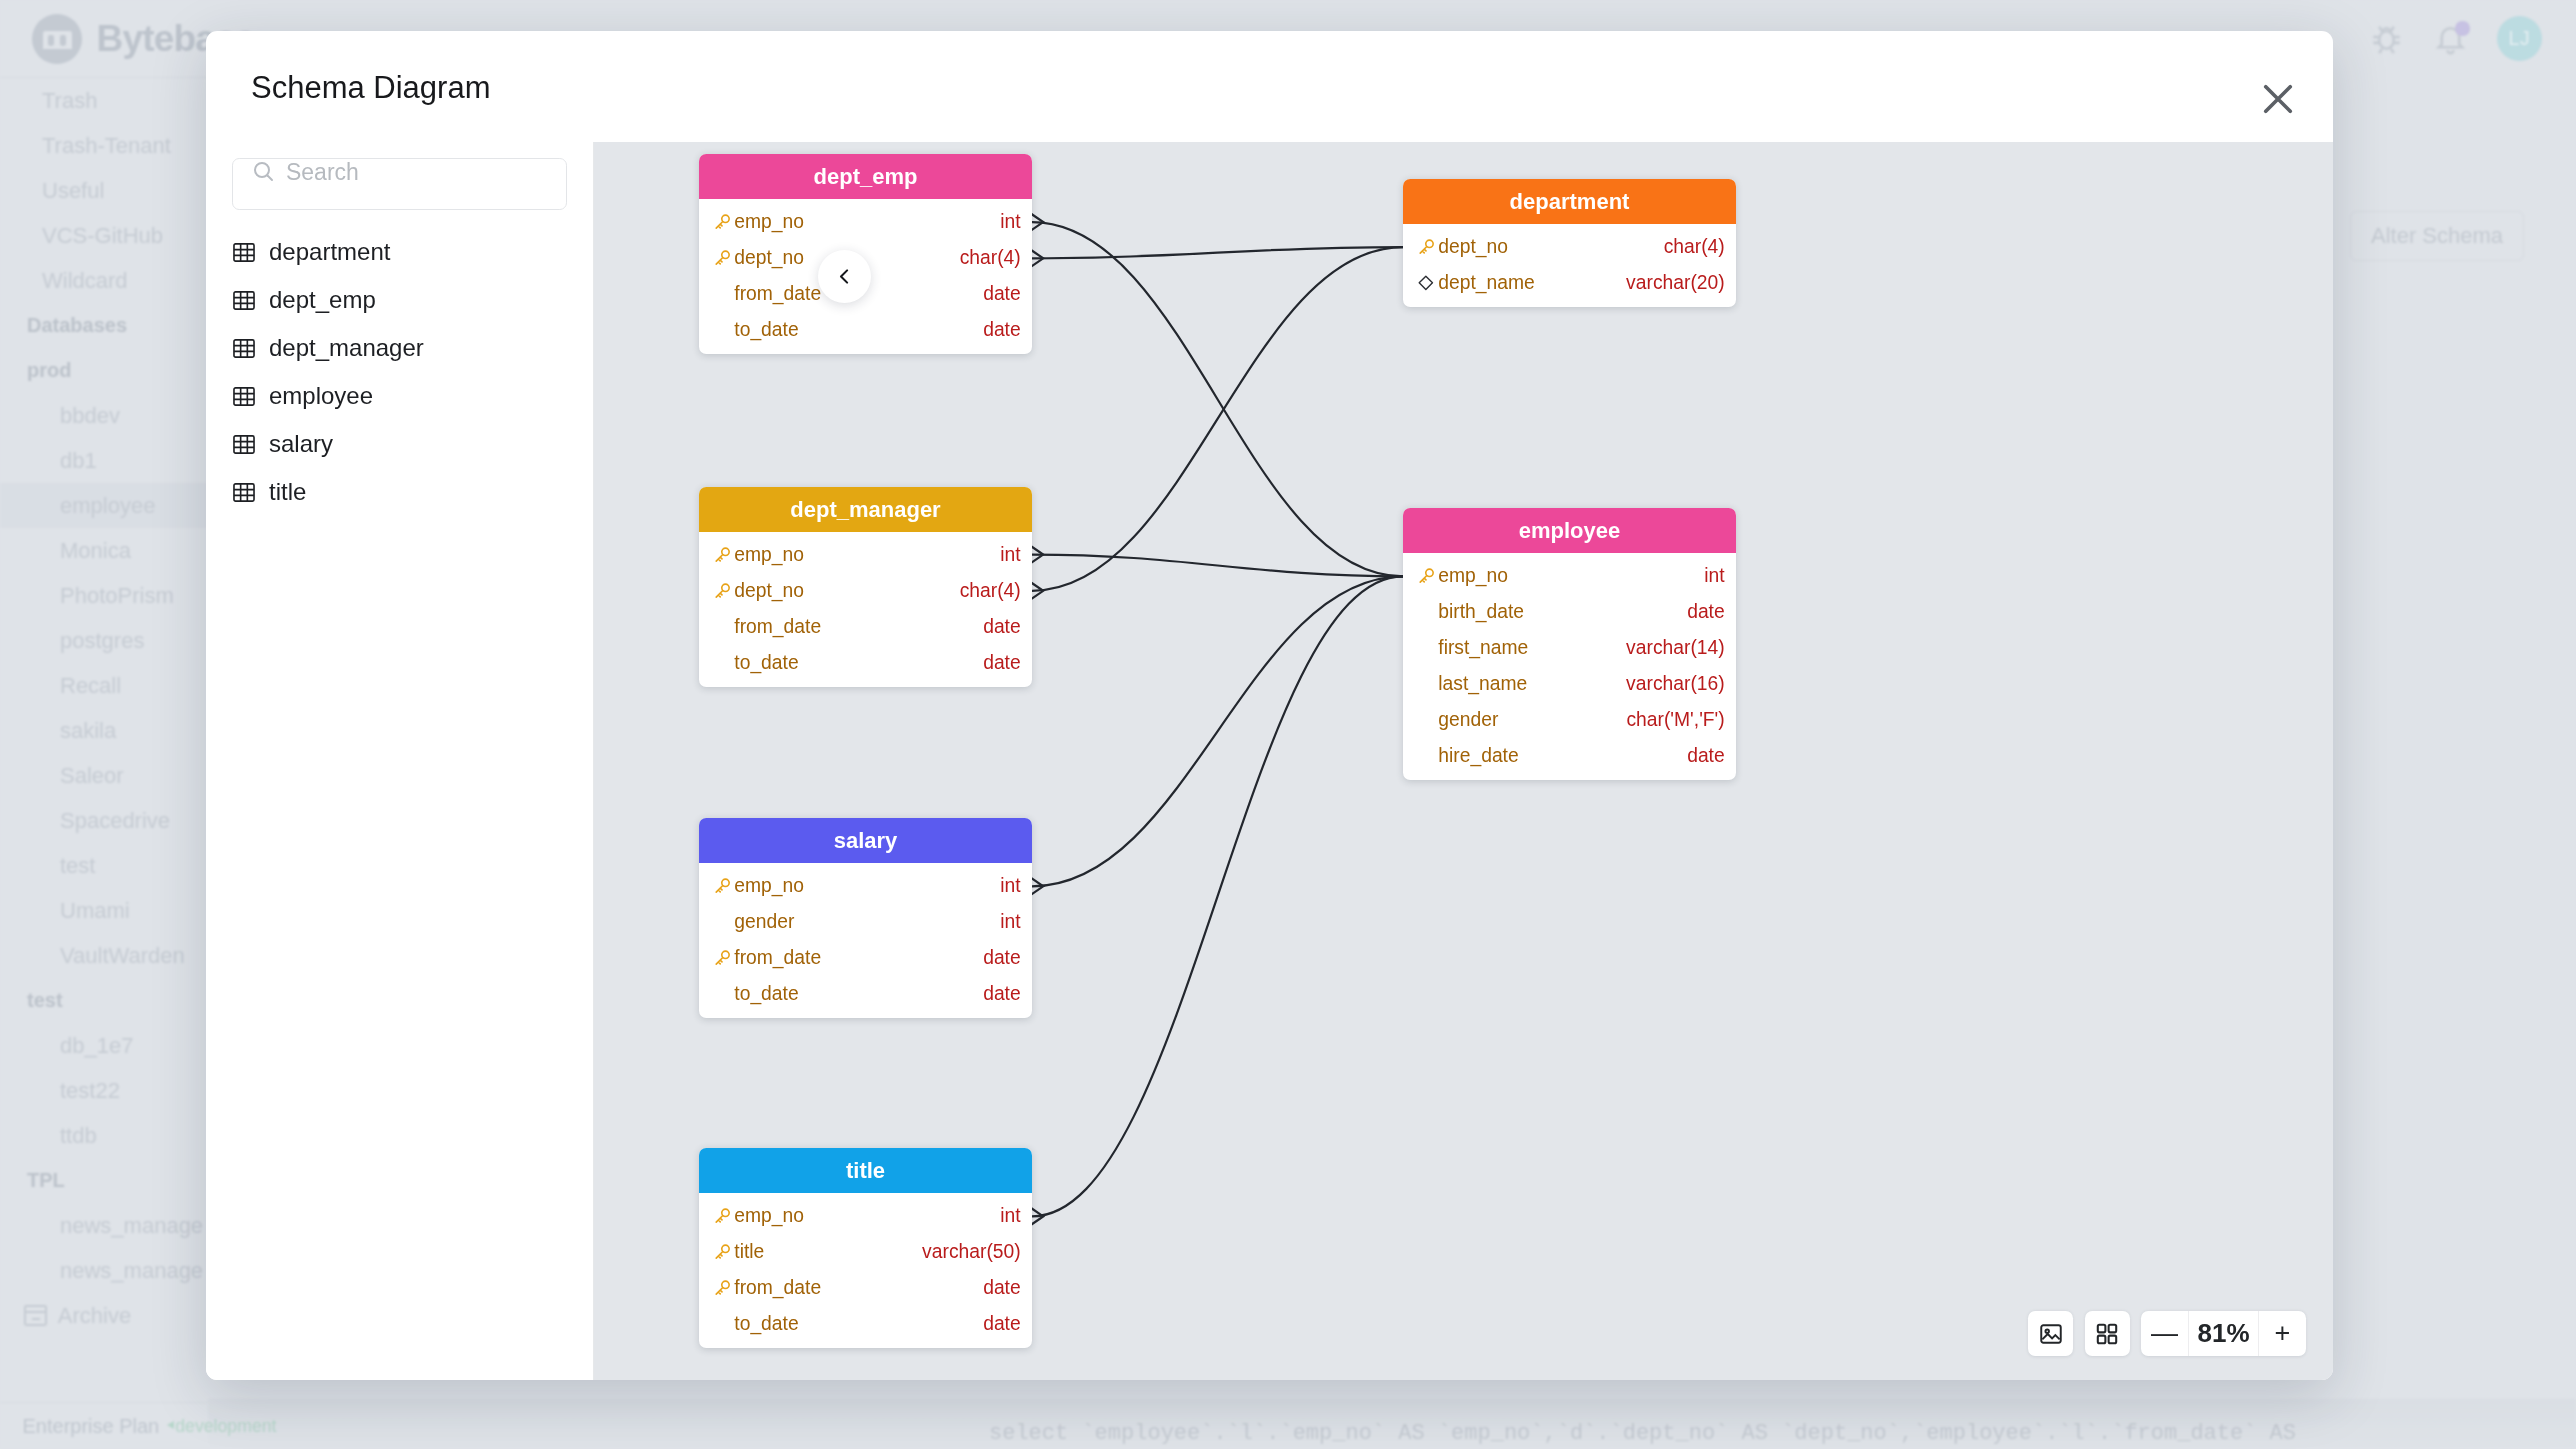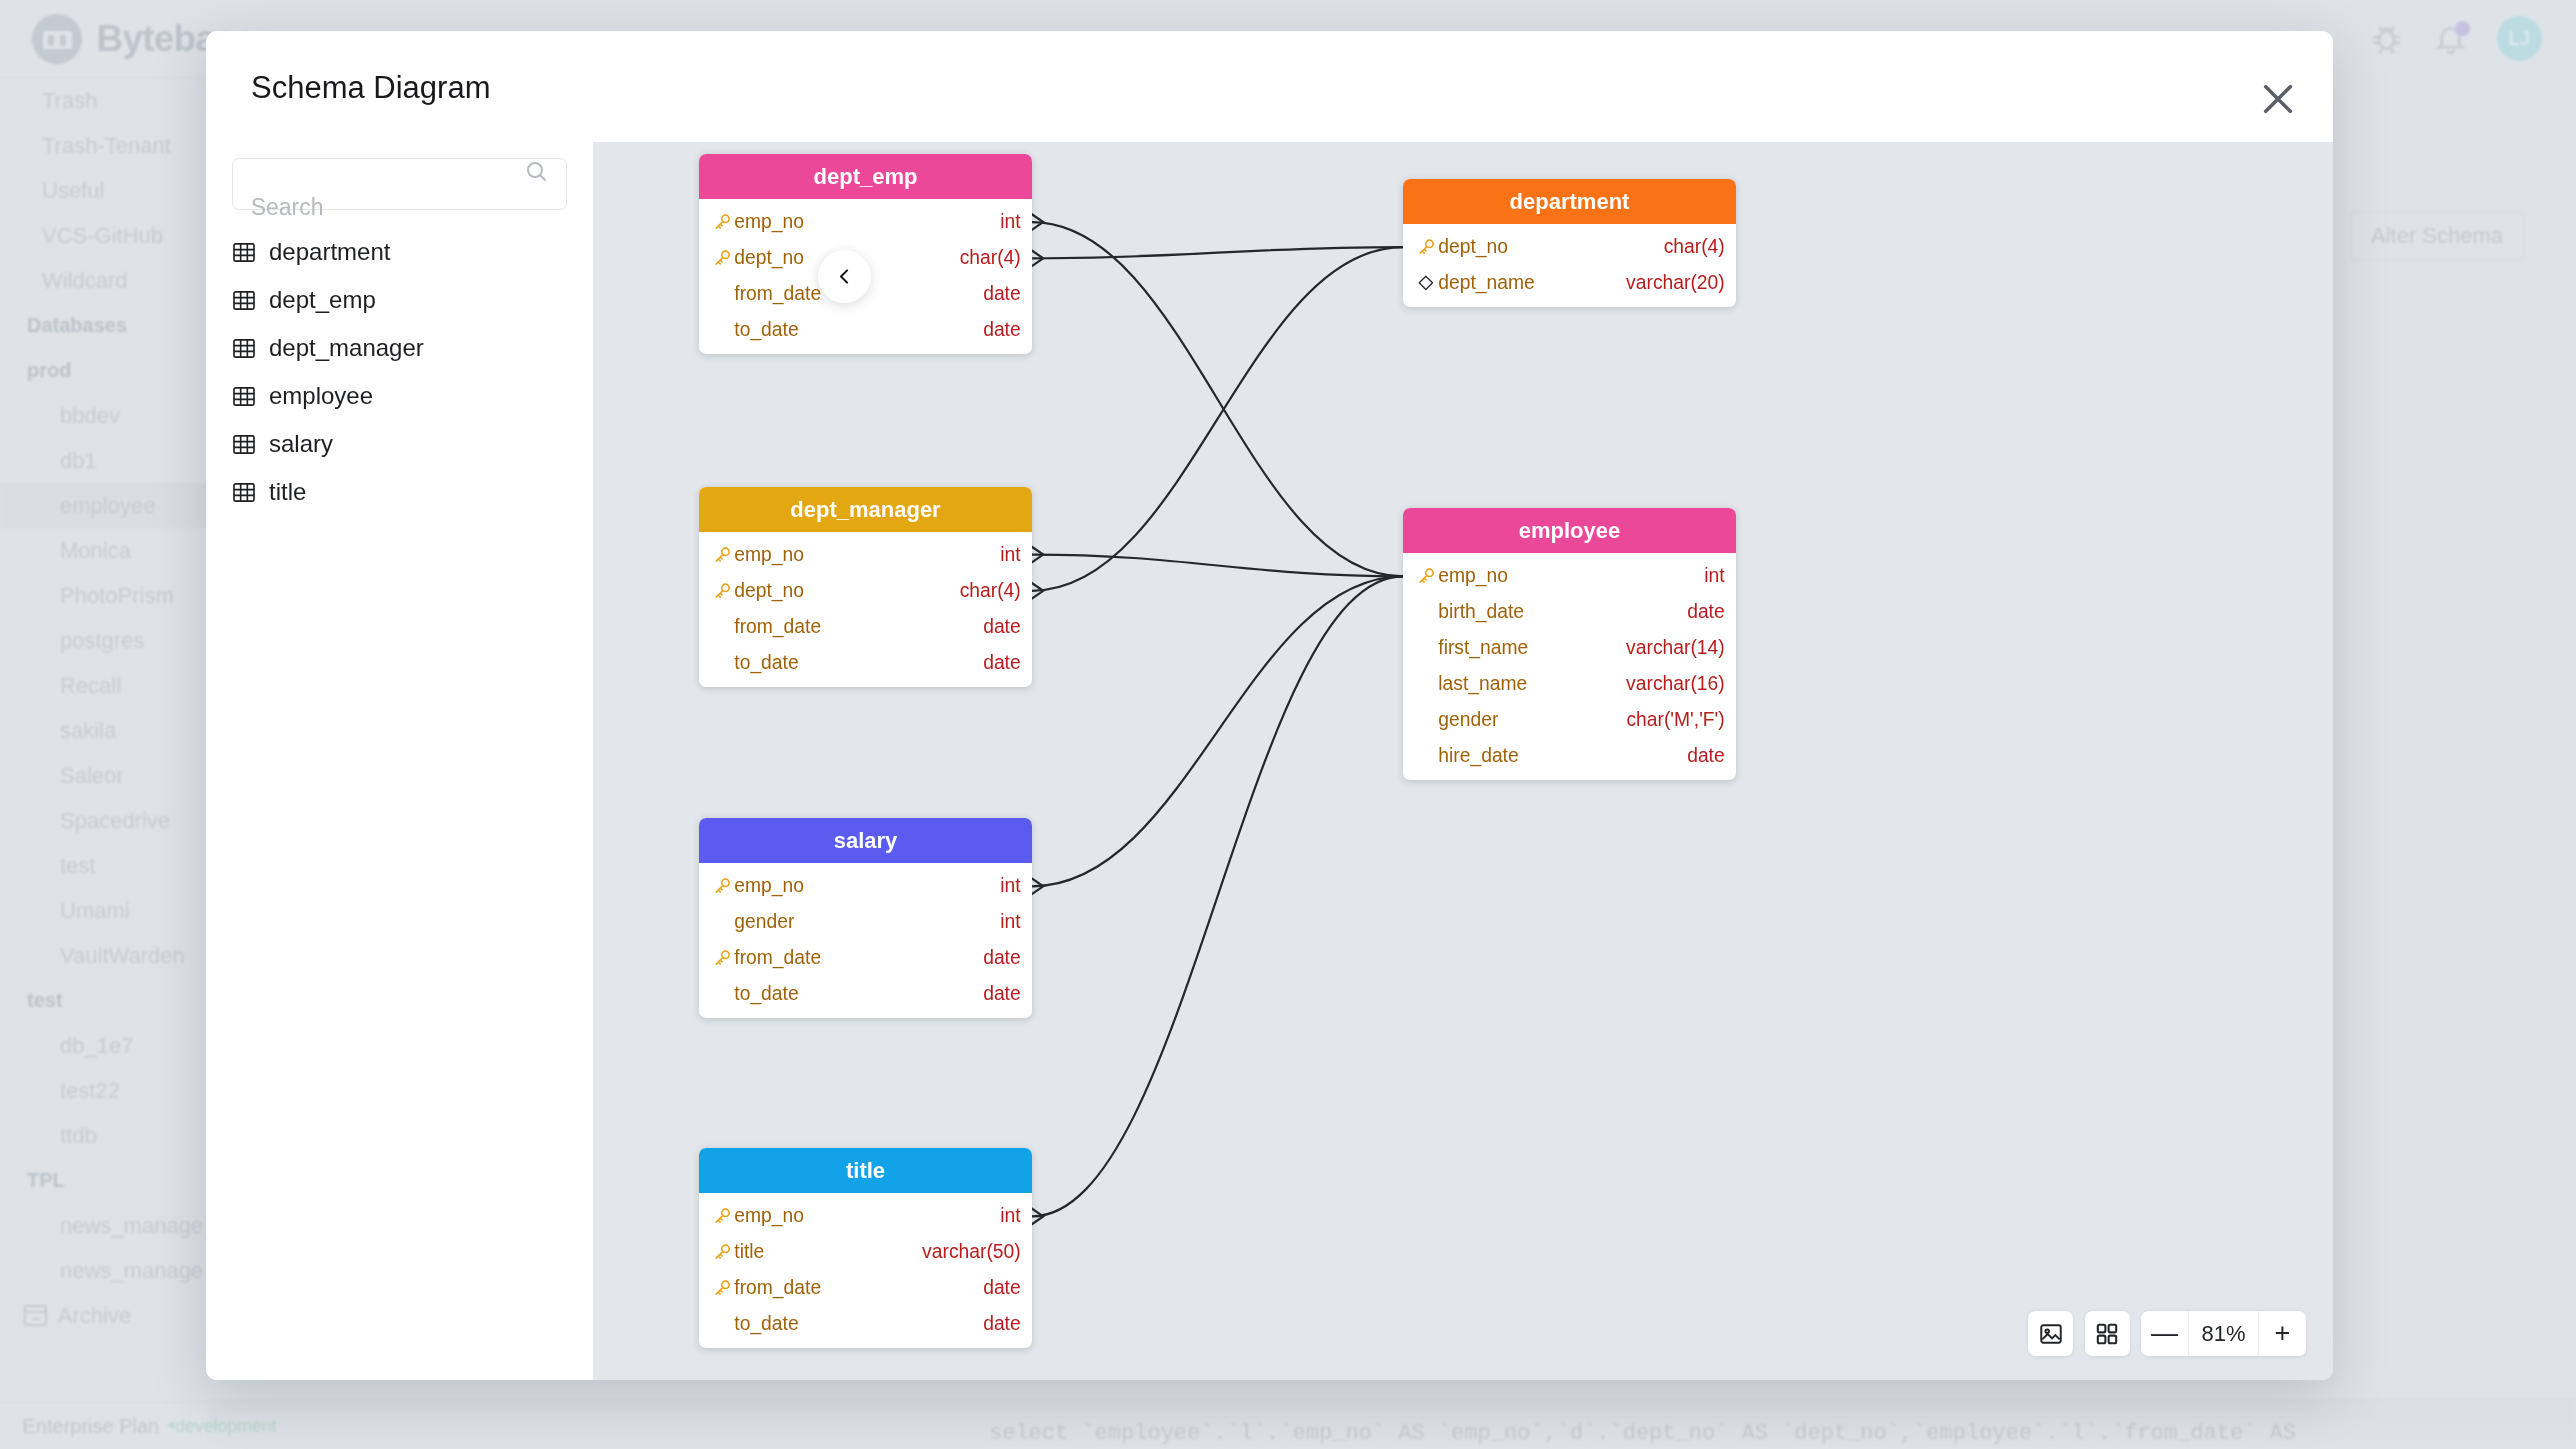--- a/index.html
+++ b/index.html
@@ -123,21 +123,21 @@
   
   #table-panel {
     position: absolute; left: 0; top: 111px; bottom: 0; width: 388px;
     border-right: 0.8px solid #e6e8ea;
     background: #fff;
   }
   #search-box {
     margin: 16px 26px 0 26px;
     height: 52px;
     border: 1.2px solid #e3e5e8; border-radius: 7.2px;
-    display: flex; align-items: flex-end; gap: 11.3px; padding: 0 17.7px; flex-direction: column;
+    display: flex; align-items: flex-start; gap: 11.3px; padding: 0 17.7px;
   }
   .mag { width: 24px; height: 24px; flex: none; color: #b8bcc2; }
   #search-input {
     border: none; outline: none; background: transparent;
     font-size: 23px; color: #30333a; width: 100%;
     font-family: "Liberation Sans", sans-serif;
   }
   #search-input::placeholder { color: #b6babf; }
   #table-list { margin-top: 17.7px; }
   .table-item {
@@ -200,21 +200,21 @@
   }
   .tb-group {
     display: flex; align-items: center; background: #fff; border-radius: 7.2px;
     box-shadow: 0 0.8px 3.2px rgba(30,40,60,.10); overflow: hidden;
   }
   .tb-group > div {
     height: 45px; display: flex; align-items: center; justify-content: center;
     color: #232629;
   }
   .tb-minus, .tb-plus { width: 47px; font-size: 27px; }
-  .tb-zoom { min-width: 71px; font-size: 22px; border-left: 0.8px solid #ededef; border-right: 0.8px solid #ededef; }
+  .tb-zoom { min-width: 71px; font-size: 26px; border-left: 0.8px solid #ededef; border-right: 0.8px solid #ededef; font-weight: bold; }
   .tb-ico { width: 26px; height: 26px; }
 </style>
 </head>
 <body>
 
 <div id="app-background">
 
   <div id="app-header">
     <div class="brand">
       <div class="brand-mark"></div>

